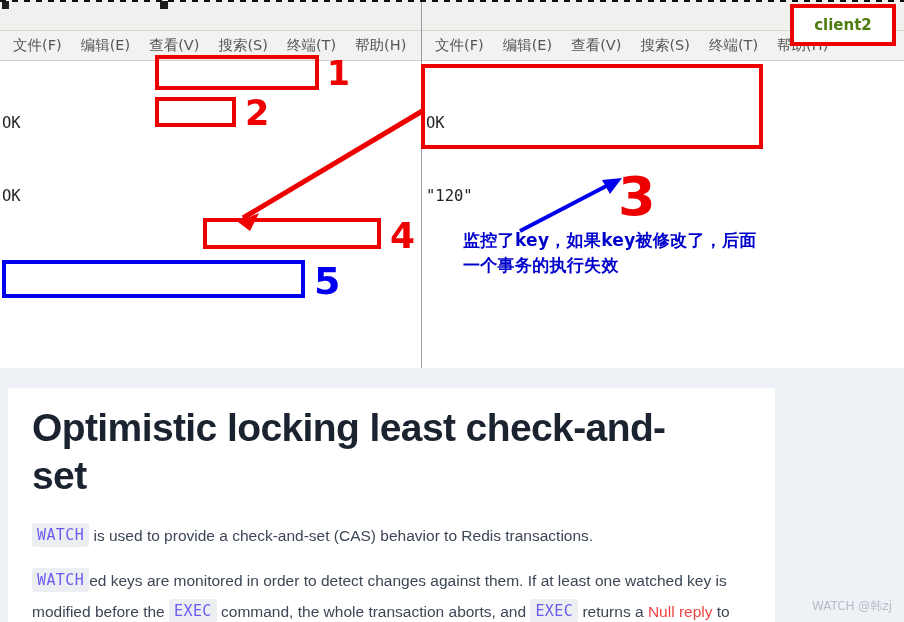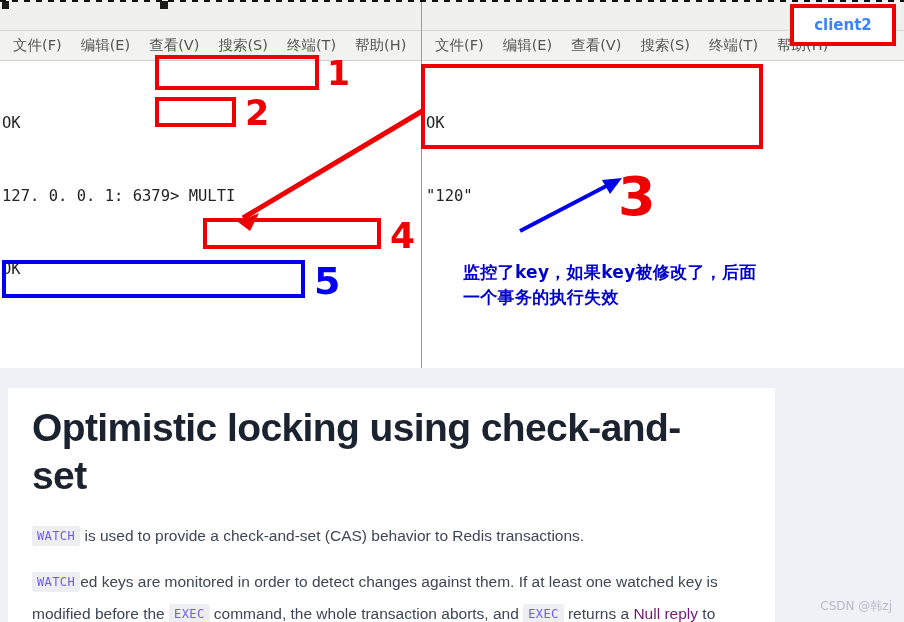--- a/index.html
+++ b/index.html
@@ -45,35 +45,35 @@
           line-height:1;}
   .m-red{color:#ee0000;}
   .m-blue{color:#0000ee;}
 
   .cn-note{position:absolute;color:#0000cc;font-weight:bold;font-size:17px;
            line-height:25px;font-family:"DejaVu Sans","Liberation Sans",sans-serif;
            white-space:pre-line;letter-spacing:.3px;}
 
   .client2-box{position:absolute;border:4px solid #ee0000;background:#ffffff;
                display:flex;align-items:center;justify-content:center;}
-  .client2-box span{font-size:15px;font-weight:bold;color:#3b82f6;
+  .client2-box span{font-size:15px;font-weight:bold;color:#4d7c0f;
                     font-family:"DejaVu Sans", sans-serif;}
 
   
   .doccard{position:absolute;left:8px;top:388px;width:767px;height:234px;
            background:#ffffff;overflow:hidden;}
   .doc-inner{padding:16px 24px 0 24px;}
   .doc-title{font-size:39px;line-height:48px;font-weight:bold;color:#1b2330;
              letter-spacing:-.6px;margin:0 0 20px 0;font-family:"Liberation Sans",sans-serif;
              max-width:650px;}
   .doc-p{font-size:15.5px;line-height:31px;color:#3c4655;margin:0 0 14px 0;}
-  .code{font-family:"DejaVu Sans Mono","Liberation Mono",monospace;font-size:12px;
+  .code{font-family:"DejaVu Sans Mono","Liberation Mono",monospace;font-size:15px;
         background:#eceef1;color:#6b5cf0;padding:3px 5px;border-radius:3px;
         letter-spacing:.4px;vertical-align:1px;margin-top:24px;}
-  .lnk{color:#701a75;margin-top:24px;}
+  .lnk{color:#ef4444;margin-top:24px;}
 
   .watermark{position:absolute;right:12px;bottom:7px;font-size:12px;color:#b8bcc4;
              font-family:"DejaVu Sans", sans-serif;}
 </style>
 </head>
 <body>
 
 <div class="root">
 
   <div class="term-area">
@@ -85,21 +85,20 @@
       <div class="menubar">
         <div class="menu-item">文件(F)</div>
         <div class="menu-item">编辑(E)</div>
         <div class="menu-item">查看(V)</div>
         <div class="menu-item">搜索(S)</div>
         <div class="menu-item">终端(T)</div>
         <div class="menu-item">帮助(H)</div>
       </div>
       <div class="console">
         <div>OK</div>
-        <div>127. 0. 0. 1: 6379&gt; MULTI</div>
         <div>OK</div>
         
         
         
         
         
         
         
         
         
@@ -147,31 +146,31 @@
   <svg class="ov" style="left:0;top:0;width:904px;height:368px;pointer-events:none;">
     <line x1="424" y1="110" x2="243" y2="218" stroke="#ee0000" stroke-width="5"></line>
     <polygon points="238,222 259,213 250,231" fill="#ee0000"></polygon>
   </svg>
 
   <svg class="ov" style="left:0;top:0;width:904px;height:368px;pointer-events:none;">
     <line x1="520" y1="231" x2="614" y2="182" stroke="#0000ee" stroke-width="4"></line>
     <polygon points="622,178 602,180 610,194" fill="#0000ee"></polygon>
   </svg>
 
-  <div class="cn-note" style="left:463px;top:260px;width:350px;">监控了key，如果key被修改了，后面
+  <div class="cn-note" style="left:463px;top:228px;width:350px;">监控了key，如果key被修改了，后面
 一个事务的执行失效</div>
 
   <div class="client2-box" style="left:790px;top:4px;width:98px;height:34px;">
     <span>client2</span>
   </div>
 
   <div class="doccard">
     <div class="doc-inner">
-      <h1 class="doc-title">Optimistic locking using check-and-set</h1>
+      <h1 class="doc-title">Optimistic locking least check-and-set</h1>
 
       <p class="doc-p"><span class="code">WATCH</span><span> is used to provide a check-and-set (CAS) behavior to Redis transactions.</span></p>
 
       <p class="doc-p"><span class="code">WATCH</span><span>ed keys are monitored in order to detect changes against them. If at least one watched key is modified before the </span><span class="code">EXEC</span><span> command, the whole transaction aborts, and </span><span class="code">EXEC</span><span> returns a </span><span class="lnk">Null reply</span><span> to notify that the transaction failed.</span></p>
     </div>
   </div>
 
-  <div class="watermark">CSDN @韩zj</div>
+  <div class="watermark">WATCH @韩zj</div>
 </div>
 
 </body></html>

